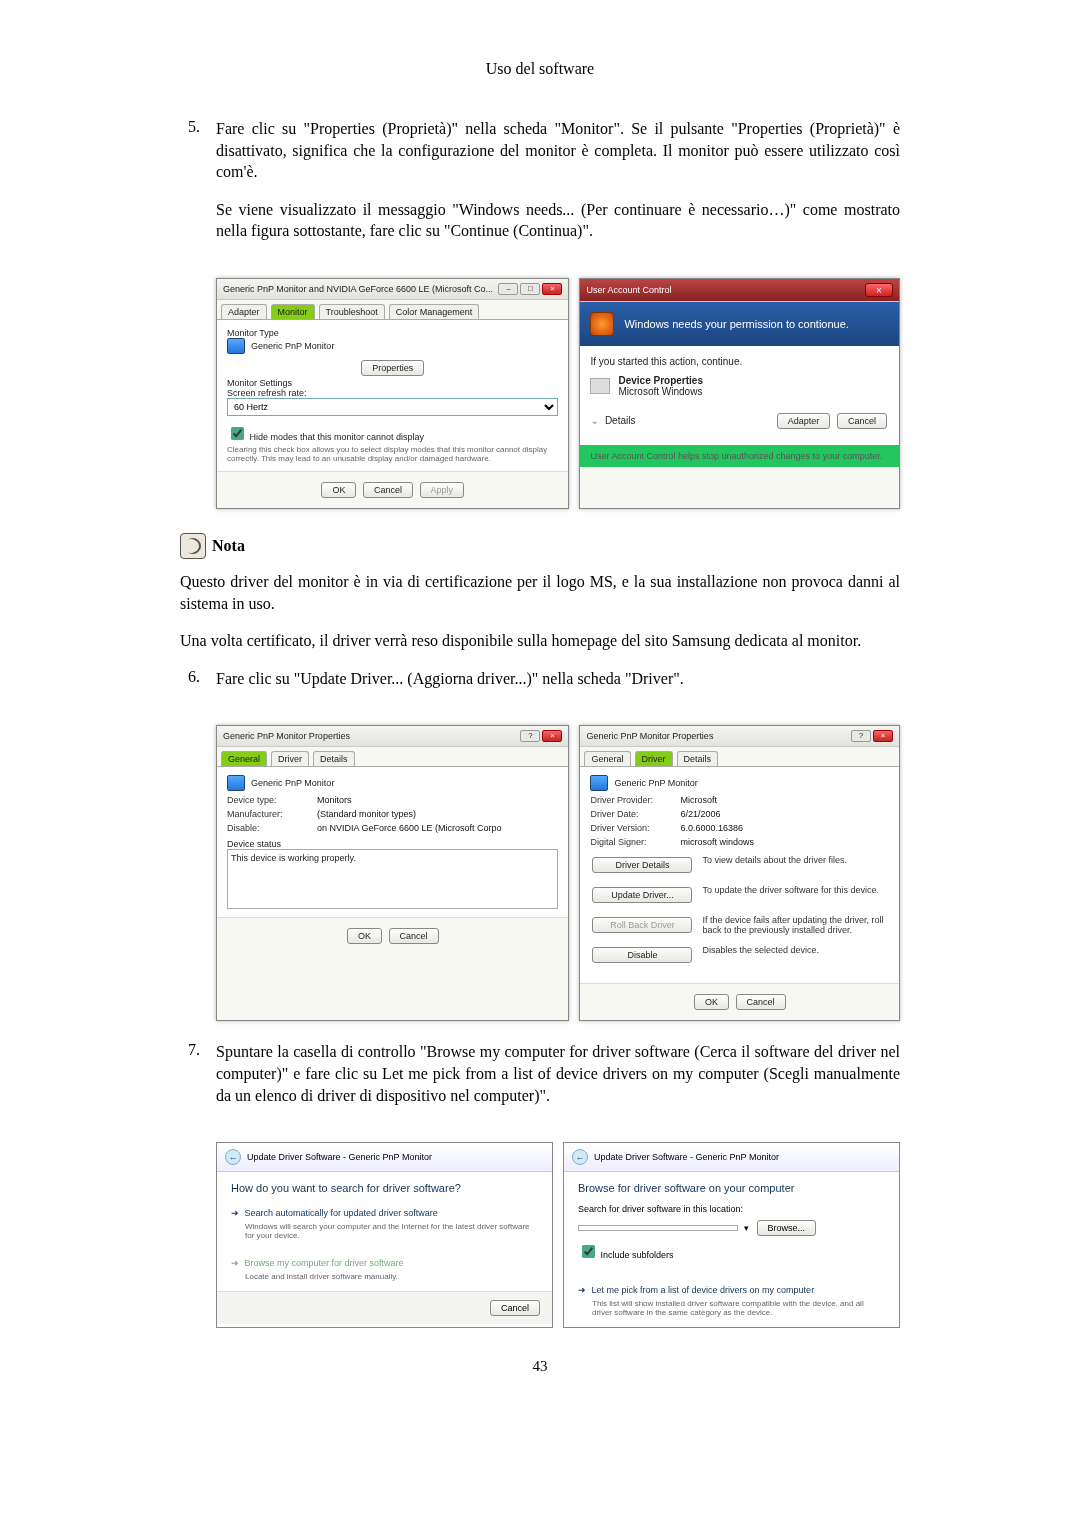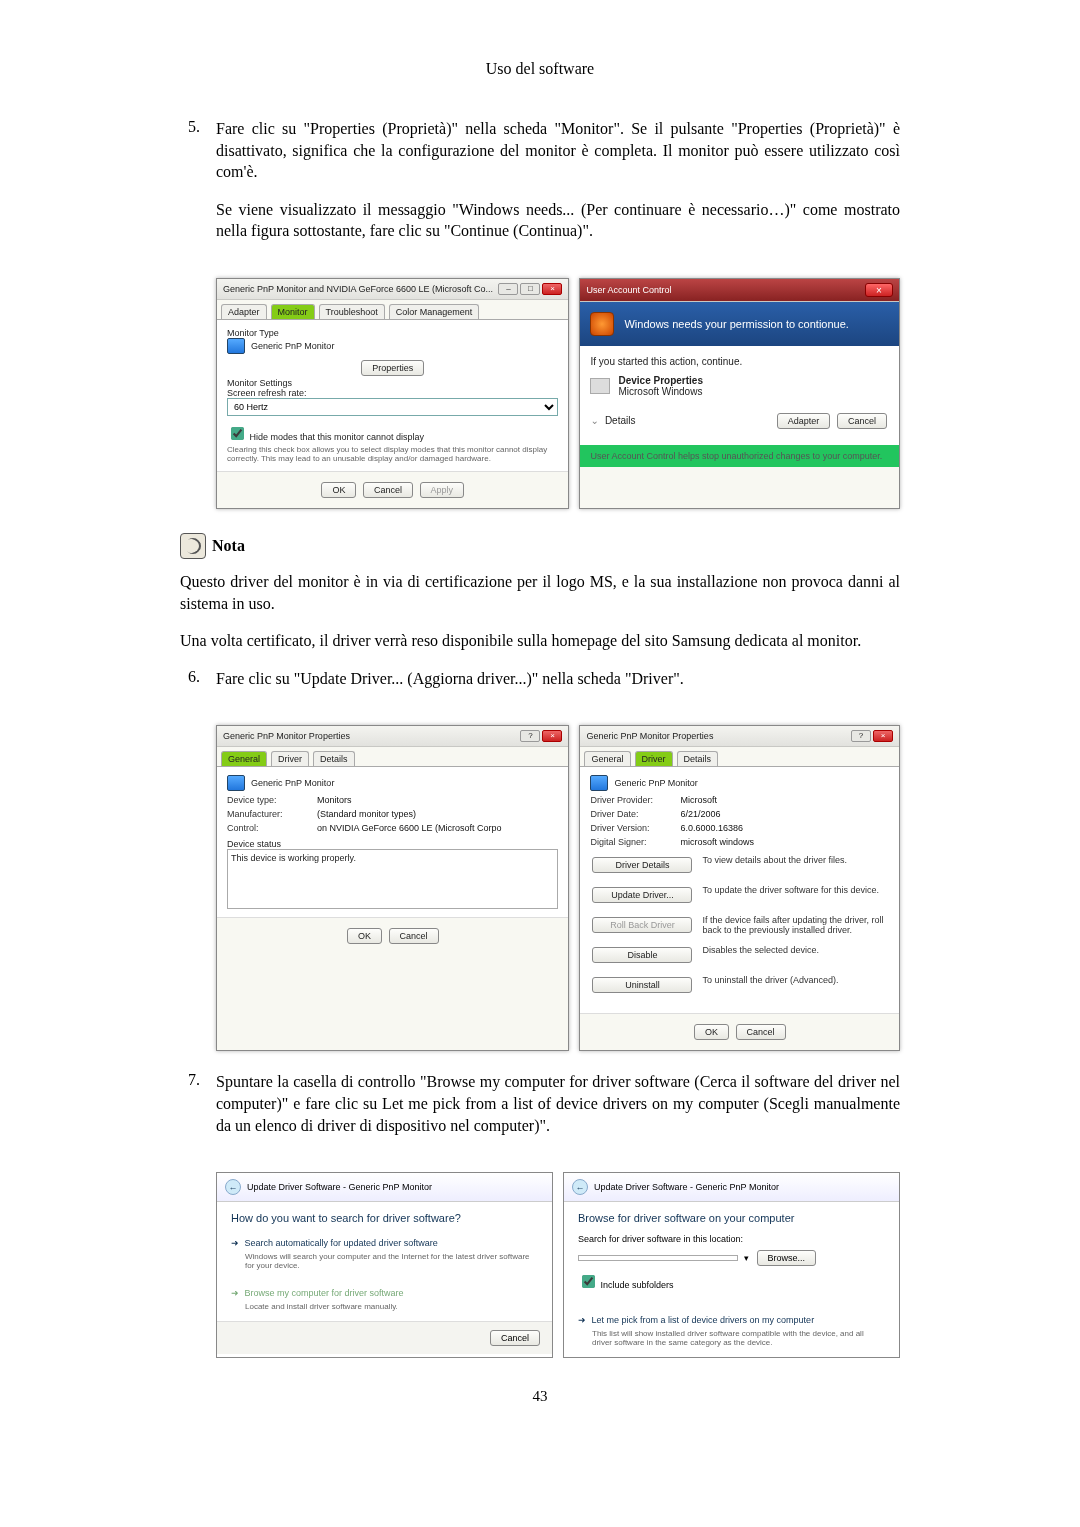--- a/index.html
+++ b/index.html
@@ -208,21 +208,21 @@
       </div>
       <div class="row">
           <span class="lbl">Device type:</span>
           <span class="val">Monitors</span>
         </div>
       <div class="row">
           <span class="lbl">Manufacturer:</span>
           <span class="val">(Standard monitor types)</span>
         </div>
       <div class="row">
-          <span class="lbl">Control:</span>
+          <span class="lbl">Disable:</span>
           <span class="val">on NVIDIA GeForce 6600 LE (Microsoft Corpo</span>
         </div>
       <div style="margin-top:6px;">Device status</div>
       <div class="txtarea">This device is working properly.</div>
     </div>
     <div class="footer">
       <span class="btn">OK</span>
       <span class="btn">Cancel</span>
     </div>
   </div>
@@ -271,24 +271,20 @@
             <span class="desc">To update the driver software for this device.</span>
           </div>
         <div class="db-row">
             <span class="btn disabled">Roll Back Driver</span>
             <span class="desc">If the device fails after updating the driver, roll back to the previously installed driver.</span>
           </div>
         <div class="db-row">
             <span class="btn">Disable</span>
             <span class="desc">Disables the selected device.</span>
           </div>
-        <div class="db-row">
-            <span class="btn">Uninstall</span>
-            <span class="desc">To uninstall the driver (Advanced).</span>
-          </div>
       </div>
     </div>
     <div class="footer">
       <span class="btn">OK</span>
       <span class="btn">Cancel</span>
     </div>
   </div>
 </div>
 
 <div class="num-item">

